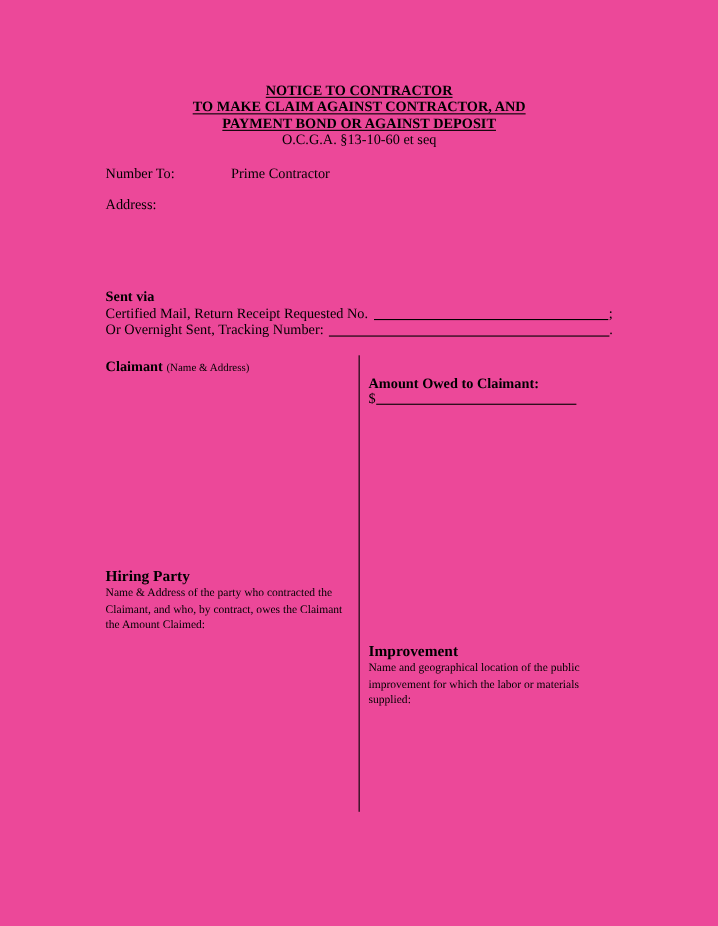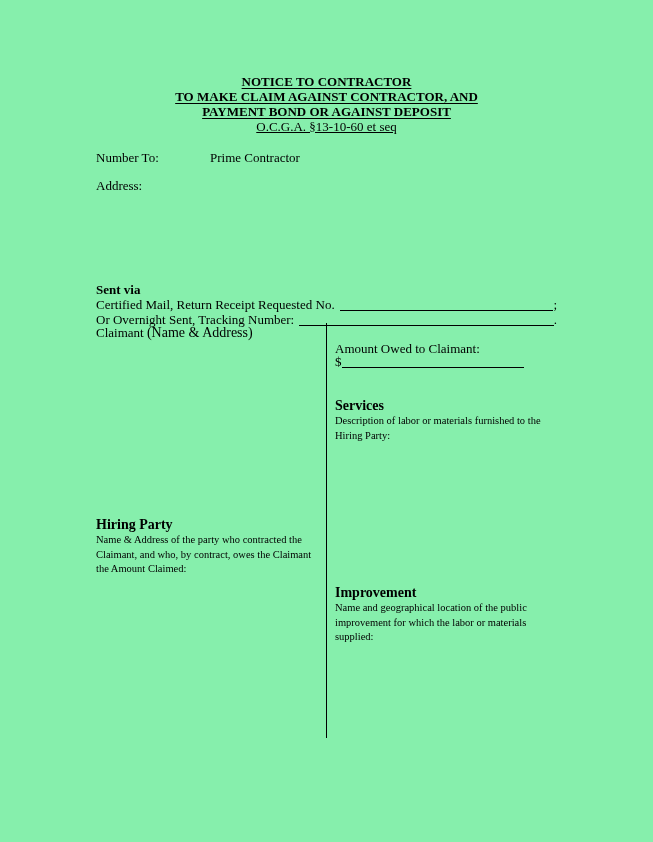--- a/index.html
+++ b/index.html
@@ -1,69 +1,69 @@
 <!DOCTYPE html>
 <html><head>
 <meta charset="utf-8">
 <style>
   html, body { margin: 0; padding: 0; background: #e8e8e8; }
   .page {
     position: relative;
     width: 653px;
     height: 842px;
     margin: 0 auto;
-    background: #86efac;
+    background: #ec4899;
     font-family: "Liberation Serif", "DejaVu Serif", serif;
     color: #000000;
     font-size: 13px;
     overflow: hidden;
   }
   .abs { position: absolute; }
 
   
   .title-block {
     top: 74px; left: 0; width: 653px;
     text-align: center;
     line-height: 15px;
   }
   .title-line {
     font-weight: bold;
     text-decoration: underline;
     text-underline-offset: 2px;
   }
-  .statute-line { font-weight: normal; text-decoration: underline; }
+  .statute-line { font-weight: normal; }
 
   
   .notice-row { top: 150px; left: 96px; }
   .label-col { display: inline-block; width: 114px; }
   .address-row { top: 178px; left: 96px; }
 
   
   .sent-via { top: 262px; left: 96px; width: 461px; line-height: 15px; }
-  .sent-via-heading { font-weight: bold; margin-top: 20px; }
+  .sent-via-heading { font-weight: bold; }
   .fill-row { display: flex; align-items: flex-end; justify-content: space-between; }
   .fill-row .prefix { white-space: pre; }
   .fill-line {
     flex: 1;
     height: 13px;
     border-bottom: 1px solid #000;
     margin: 0 0 1px 2px;
   }
 
   
   .divider {
     top: 323px; left: 326px;
     width: 0; height: 415px;
     border-left: 1.5px solid #000;
   }
 
   
-  .head-sm { font-weight: normal; font-size: 13px; }
+  .head-sm { font-weight: bold; font-size: 13px; }
   .head-lg { font-weight: bold; font-size: 14px; }
-  .sub-note { font-weight: normal; font-size: 14px; }
+  .sub-note { font-weight: normal; font-size: 10px; }
   .desc { font-size: 10.5px; line-height: 14.5px; }
 
   .claimant-block { top: 325px; left: 96px; width: 229px; }
   .hiring-block   { top: 468px; left: 96px; width: 229px; }
   .hiring-block .head-lg { line-height: 17px; margin-top: 48px; }
 
   .amount-block { top: 325px; left: 335px; width: 224px; margin-top: 16px; }
   .amount-line  { top: 354px; left: 335px; }
   .amount-fill {
     display: inline-block;
@@ -123,23 +123,19 @@
     <div class="desc">Name &amp; Address of the party who contracted the Claimant, and who, by contract, owes the Claimant the Amount Claimed:</div>
   </div>
 
   <div class="abs amount-block">
     <span class="head-sm">Amount Owed to Claimant:</span>
   </div>
   <div class="abs amount-line">
     <span>$</span><span class="amount-fill"></span>
   </div>
 
-  <div class="abs services-block">
-    <div class="head-lg">Services</div>
-    <div class="desc">Description of labor or materials furnished to the Hiring Party:</div>
-  </div>
 
   <div class="abs improvement-block">
     <div class="head-lg">Improvement</div>
     <div class="desc">Name and geographical location of the public improvement for which the labor or materials supplied:</div>
   </div>
 
 </div>
 
 </body></html>

